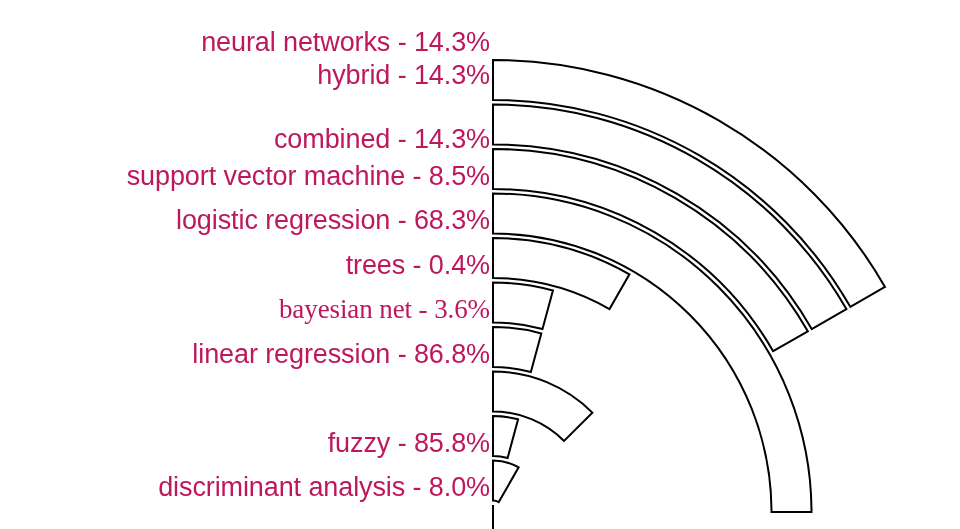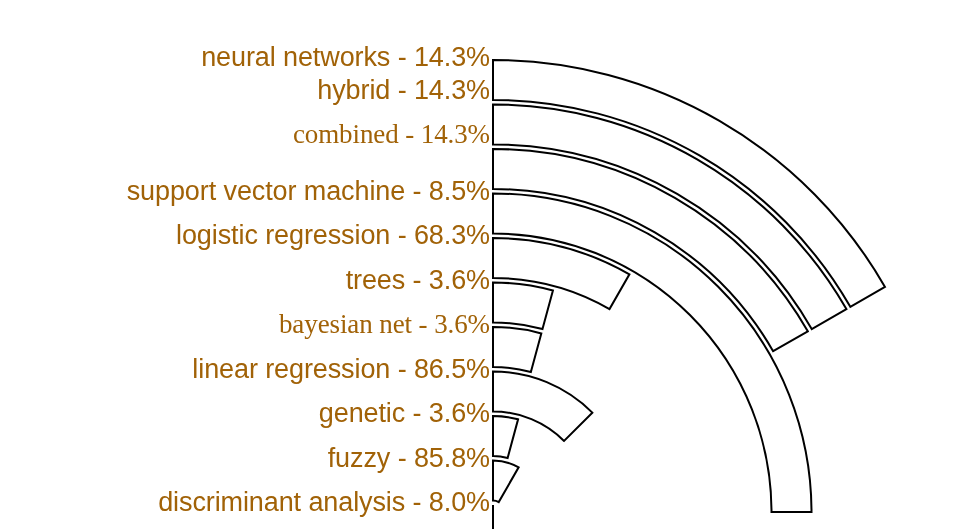--- a/index.html
+++ b/index.html
@@ -25,27 +25,26 @@
     left: 0;
     top: 0;
     width: 490px;
     height: 529px;
   }
   .row-label {
     position: absolute;
     right: 0;
     width: 490px;
     text-align: right;
-    color: #a16207;
+    color: #be185d;
     font-family: "Liberation Sans", sans-serif;
     font-size: 27px;
     line-height: 30px;
     white-space: nowrap;
     letter-spacing: -0.1px;
-    margin-top: 15px;
   }
   #arcs-layer {
     position: absolute;
     left: 0;
     top: 0;
     width: 960px;
     height: 529px;
   }
   #arcs-svg {
     display: block;
@@ -65,27 +64,26 @@
   }
 </style>
 </head>
 <body>
 
 <div id="chart-root">
 
   <div id="labels-layer">
       <div class="row-label" style="top: 27px;">neural networks - 14.3%</div>
       <div class="row-label" style="top: 60px;">hybrid - 14.3%</div>
-      <div class="row-label" style="top: 104px; font-family: Liberation Serif, serif;">combined - 14.3%</div>
+      <div class="row-label" style="top: 124px;">combined - 14.3%</div>
       <div class="row-label" style="top: 160.5px;">support vector machine - 8.5%</div>
       <div class="row-label" style="top: 205px;">logistic regression - 68.3%</div>
-      <div class="row-label" style="top: 249.5px;">trees - 3.6%</div>
+      <div class="row-label" style="top: 249.5px;">trees - 0.4%</div>
       <div class="row-label" style="top: 294px; font-family: Liberation Serif, serif;">bayesian net - 3.6%</div>
-      <div class="row-label" style="top: 338.5px;">linear regression - 86.5%</div>
-      <div class="row-label" style="top: 383px;">genetic - 3.6%</div>
+      <div class="row-label" style="top: 338.5px;">linear regression - 86.8%</div>
       <div class="row-label" style="top: 427.5px;">fuzzy - 85.8%</div>
       <div class="row-label" style="top: 472px;">discriminant analysis - 8.0%</div>
     </div>
 
   <div id="arcs-layer">
     <svg id="arcs-svg" width="960" height="529" viewBox="0 0 960 529" xmlns="http://www.w3.org/2000/svg">
         <path d="M 493.00 60.00 A 452.00 452.00 0 0 1 885.00 286.96 L 850.31 306.87 A 412.00 412.00 0 0 0 493.00 100.00 Z" class="arc-band"></path>
         <path d="M 493.00 104.50 A 407.50 407.50 0 0 1 846.40 309.11 L 811.71 329.03 A 367.50 367.50 0 0 0 493.00 144.50 Z" class="arc-band"></path>
         <path d="M 493.00 149.00 A 363.00 363.00 0 0 1 807.81 331.27 L 773.12 351.18 A 323.00 323.00 0 0 0 493.00 189.00 Z" class="arc-band"></path>
         <path d="M 493.00 193.50 A 318.50 318.50 0 0 1 811.50 512.00 L 771.50 512.00 A 278.50 278.50 0 0 0 493.00 233.50 Z" class="arc-band"></path>

